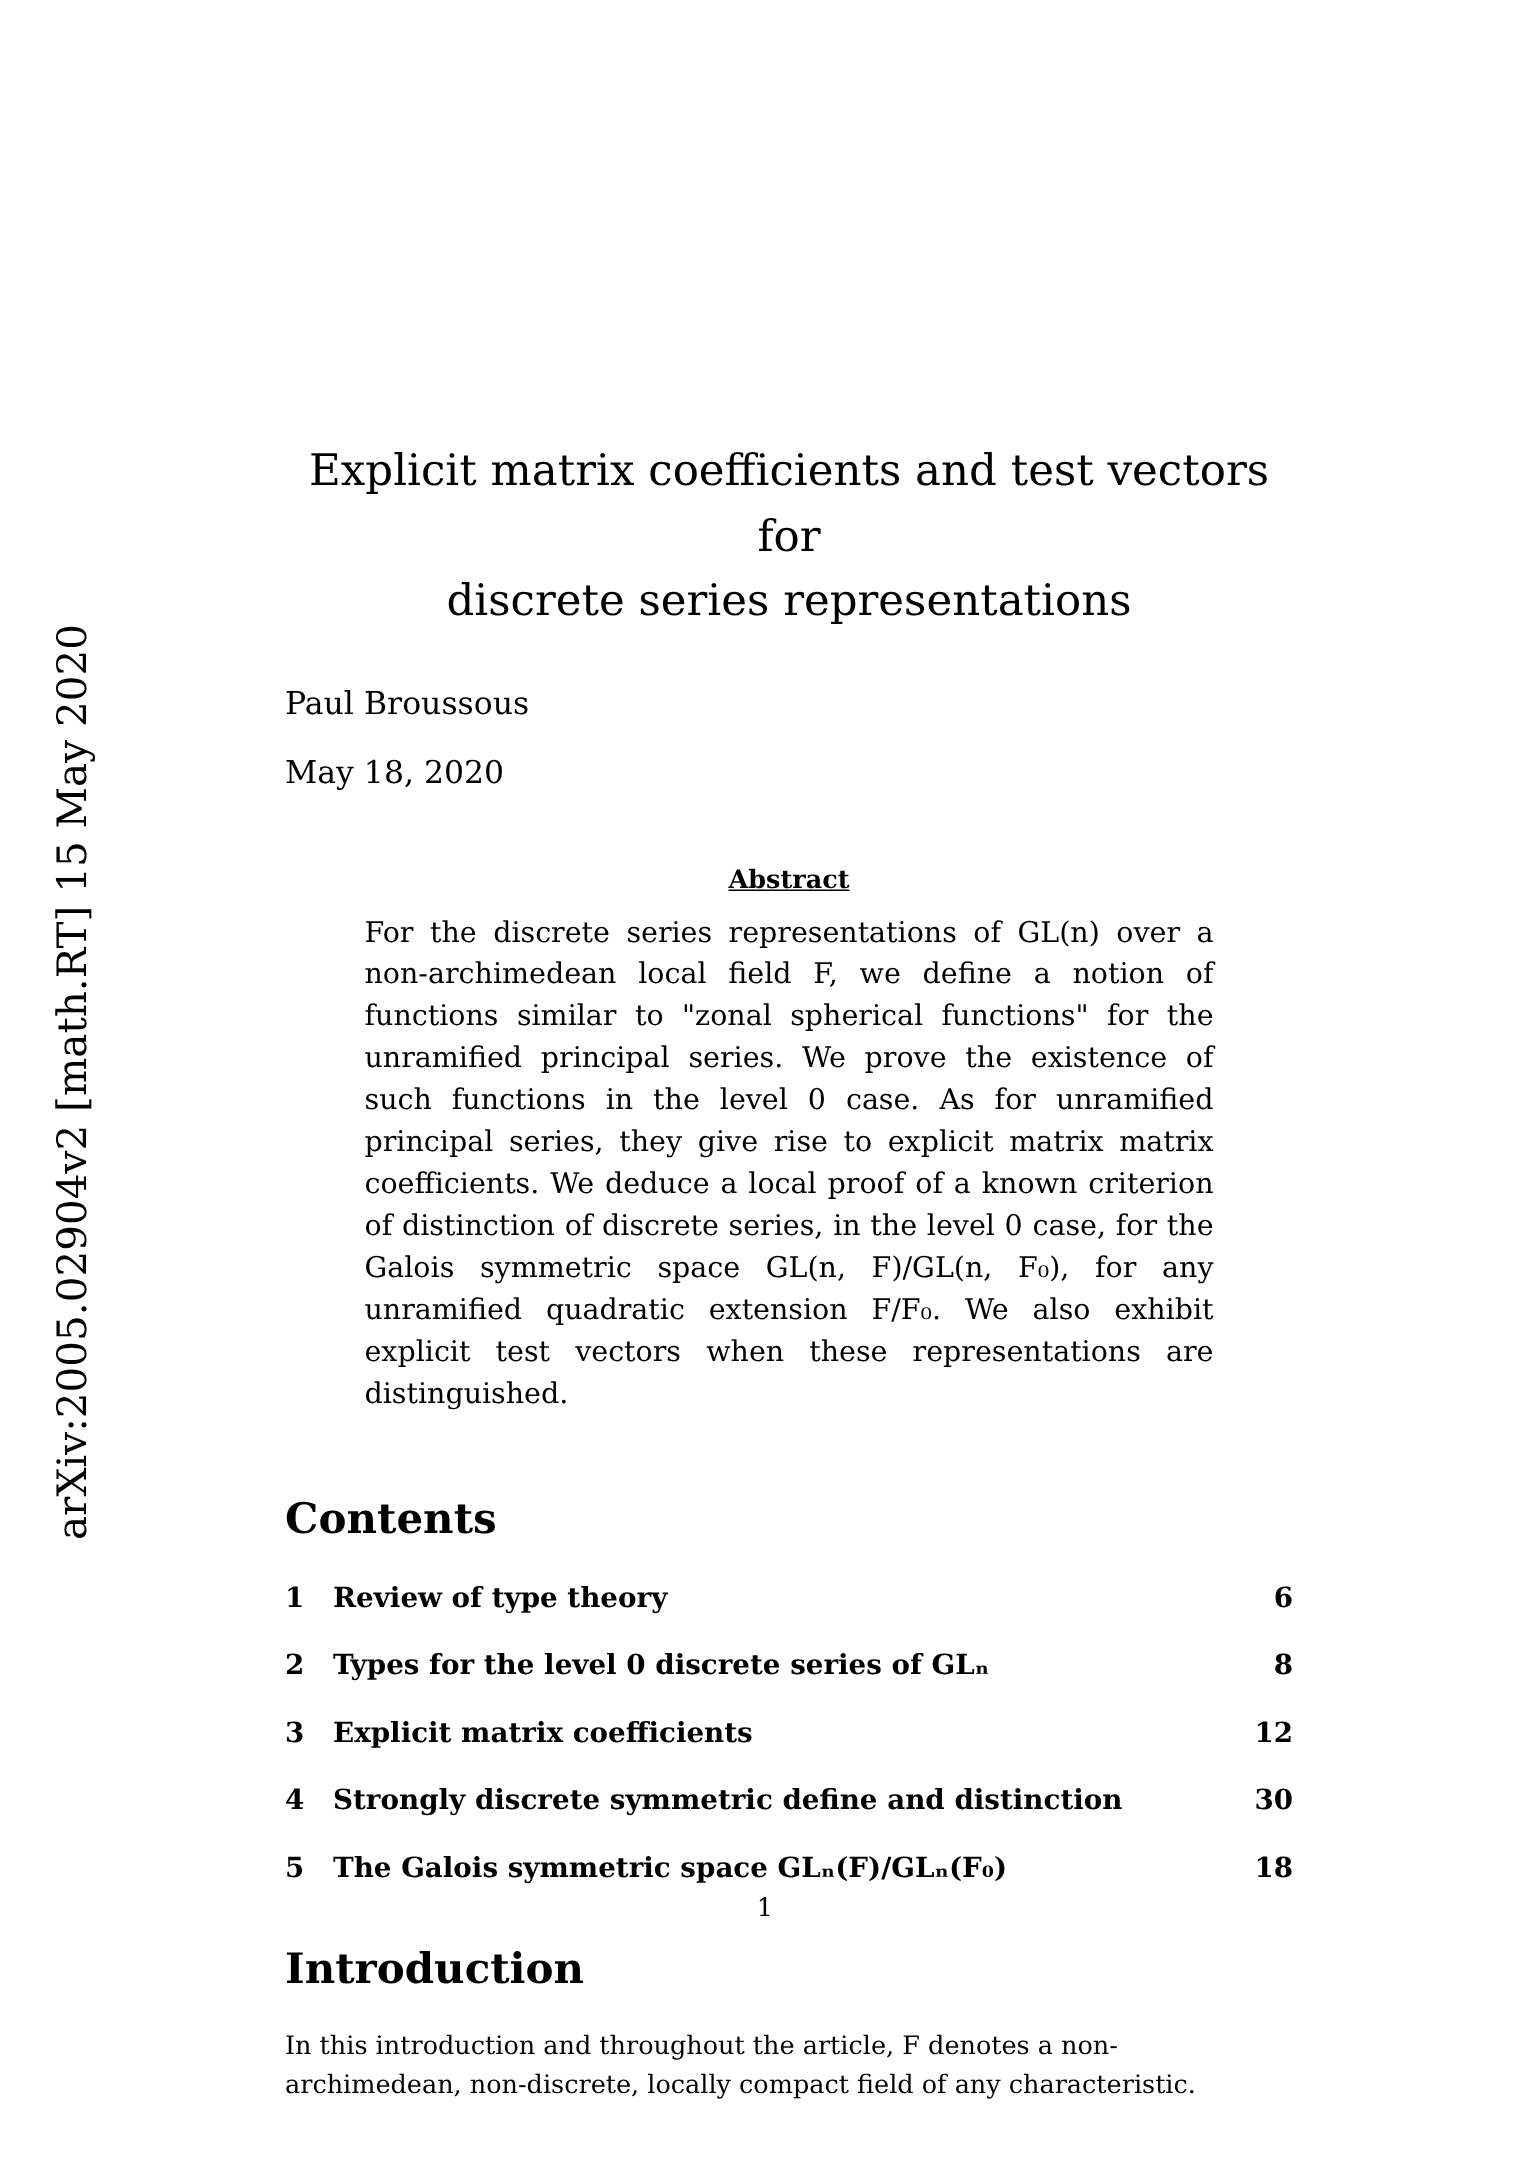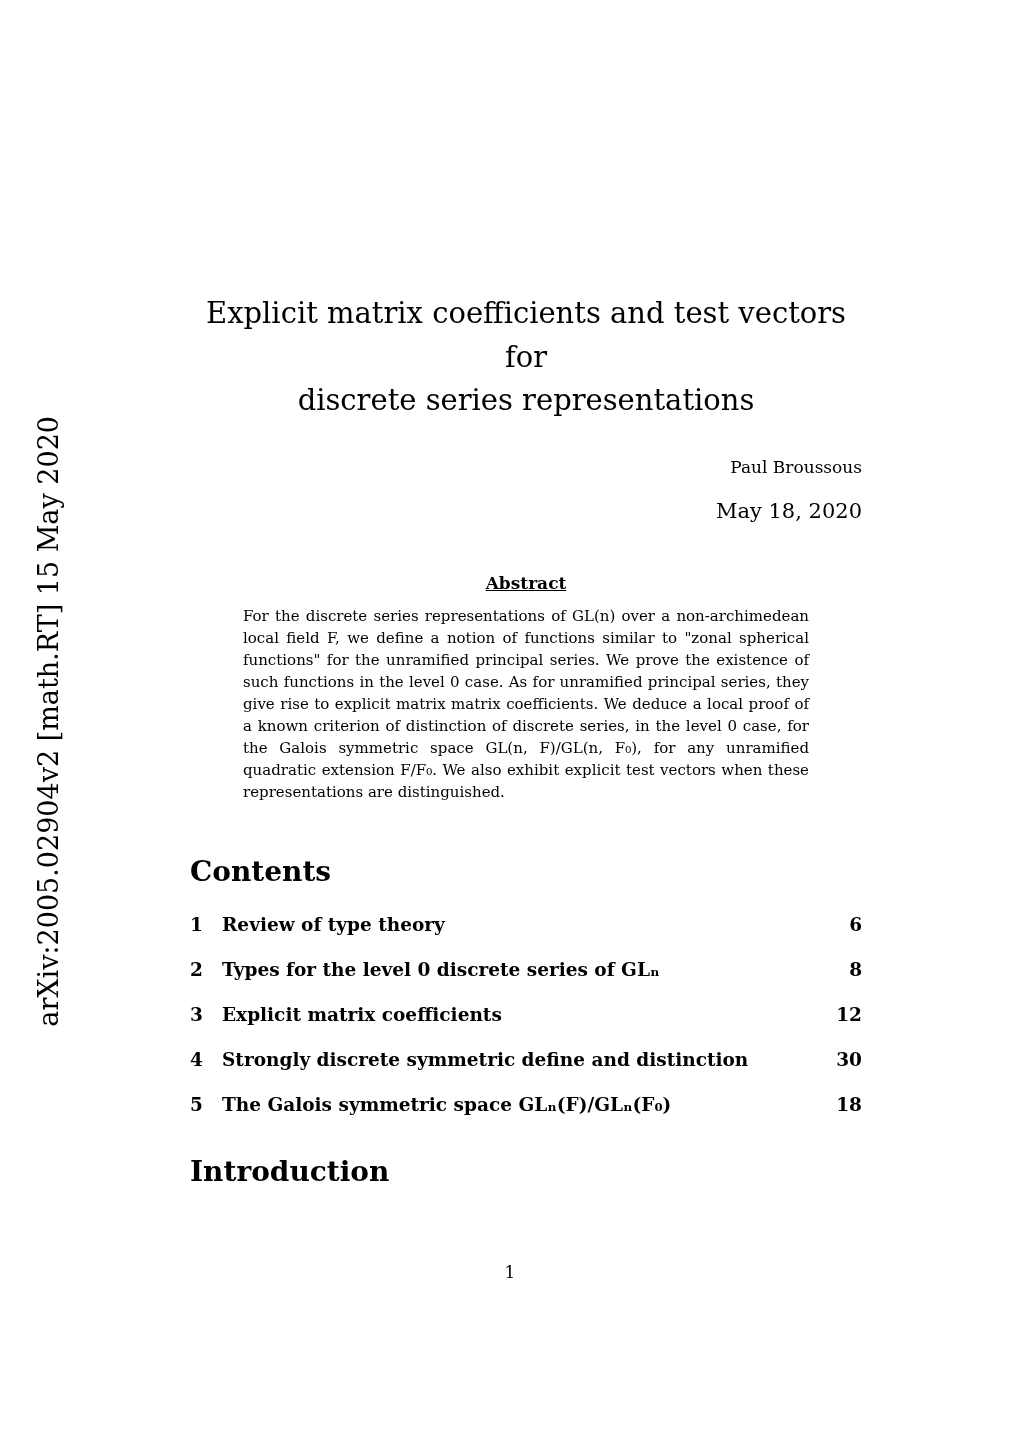--- a/index.html
+++ b/index.html
@@ -38,42 +38,42 @@
     left: 190px;
     top: 292px;
     width: 672px;
   }
   .title {
     text-align: center;
     font-size: 29px;
     line-height: 1.5;
   }
   .author {
-    text-align: right;
-    font-size: 17px;
+    text-align: left;
+    font-size: 21px;
     margin-top: 34px;
   }
   .date {
-    text-align: right;
+    text-align: left;
     font-size: 21px;
     margin-top: 22px;
   }
   .abstract {
     width: 566px;
     margin: 50px auto 0 auto;
   }
   .abstract-heading {
     text-align: center;
     font-weight: bold;
     font-size: 17px;
     margin-bottom: 12px;
     text-decoration: underline;
   }
   .abstract-text {
-    font-size: 15px;
+    font-size: 19px;
     line-height: 1.47;
     text-align: justify;
     margin-top: 12px;
   }
   .section-heading {
     font-size: 28px;
     font-weight: bold;
   }
   .contents-heading {
     margin-top: 52px;
@@ -167,18 +167,19 @@
       </div>
       <div class="toc-row">
         <span class="toc-num">5</span>
         <span class="toc-title">The Galois symmetric space GLₙ(F)/GLₙ(F₀)</span>
         <span class="toc-page">18</span>
       </div>
     </div>
 
     <div class="section-heading intro-heading">Introduction</div>
 
+    <div class="intro-text">In this introduction and throughout the article, F denotes a non-archimedean, non-discrete, locally compact field of any characteristic.</div>
 
   </div>
 
   <div class="page-number">1</div>
 
 </div>
 
 </body></html>

